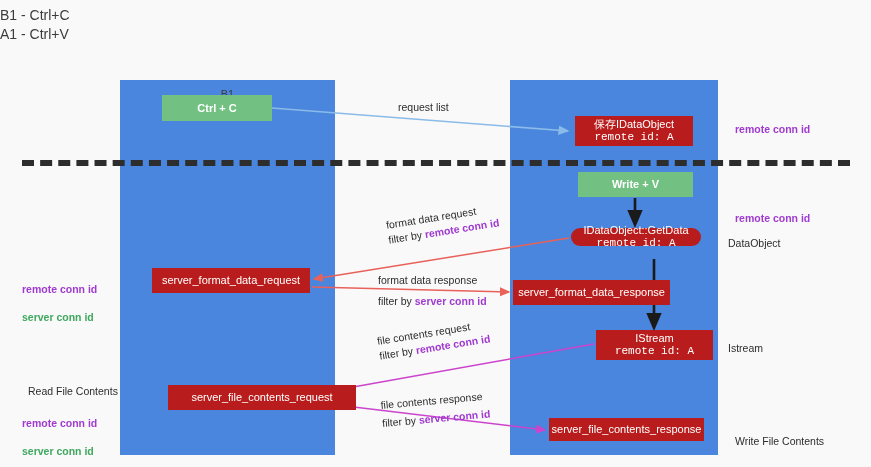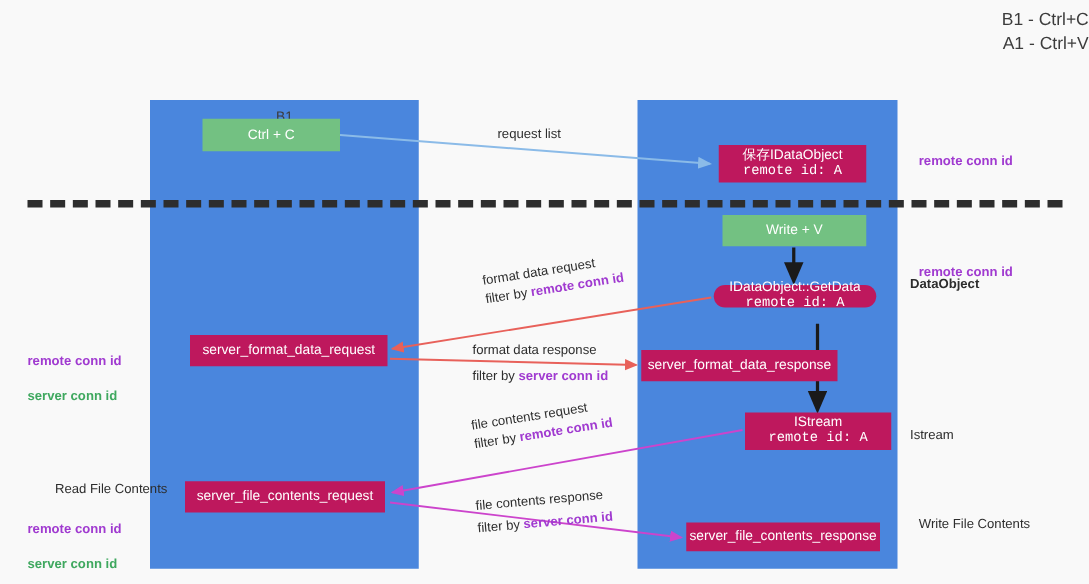--- a/index.html
+++ b/index.html
@@ -14,21 +14,21 @@
   #stage{position:absolute;left:0;top:0;width:871px;height:467px;}
 
   
   .column{position:absolute;background:#4a86dd;}
   #col-b1{left:120px;top:80px;width:215px;height:375px;}
   #col-a1{left:510px;top:80px;width:208px;height:375px;}
 
   
   #title{
     position:absolute;left:0;top:6px;width:871px;
-    text-align:right;font-size:14px;color:#3c3c3c;line-height:19px;
+    text-align:left;font-size:14px;color:#3c3c3c;line-height:19px;
   }
   #title div{white-space:pre;}
 
   
   .col-head{
     position:absolute;text-align:center;font-size:11px;color:#3c3c3c;
     line-height:13px;
     margin-top:42px;
   }
   #head-b1{left:120px;top:46px;width:215px;}
@@ -40,51 +40,51 @@
     border-top:6px dashed #2d2d2d;
   }
 
   
   .node{
     position:absolute;box-sizing:border-box;
     display:flex;flex-direction:column;align-items:center;justify-content:center;
     font-size:11px;color:#ffffff;text-align:center;line-height:13px;
     padding:2px 4px;
   }
-  .node.green{background:#73c182;}
-  .node.orange{background:#be185d;}
+  .node.green{background:#73c182;font-weight:bold;}
+  .node.orange{background:#b91c1c;}
   .node .l2{display:block;font-family:Liberation Mono, monospace;}
 
   
   #n-ctrlc{left:162px;top:95px;width:110px;height:26px;}
   #n-idataobject{left:575px;top:116px;width:118px;height:30px;}
   #n-ctrlv{left:578px;top:172px;width:115px;height:25px;}
   #n-getdata{left:571px;top:228px;width:130px;height:18px;border-radius:15px;}
   #n-sfdreq{left:152px;top:268px;width:158px;height:25px;}
   #n-sfdres{left:513px;top:280px;width:157px;height:25px;}
   #n-istream{left:596px;top:330px;width:117px;height:30px;}
-  #n-sfcreq{left:148px;top:385px;width:160px;height:25px;}
+  #n-sfcreq{left:168px;top:385px;width:188px;height:25px;}
   #n-sfcres{left:549px;top:418px;width:155px;height:23px;text-align:right;}
 
   
   .side{
     position:absolute;font-size:10.5px;line-height:14px;white-space:pre-line;
   }
   .side.bold{font-weight:bold;}
   .purple{color:#a03ad0;}
   .green-t{color:#3fa85f;}
 
   #s-remote1{left:735px;top:122px;}
   #s-remote2{left:735px;top:211px;}
-  #s-dataobject{left:728px;top:220px;font-weight:bold;color:#2d2d2d;}
+  #s-dataobject{left:728px;top:236px;font-weight:normal;color:#2d2d2d;}
   #s-istream{left:728px;top:341px;font-weight:normal;color:#2d2d2d;}
-  #s-writefc{left:735px;top:412px;font-weight:normal;color:#2d2d2d;}
+  #s-writefc{left:735px;top:434px;font-weight:normal;color:#2d2d2d;}
 
   #s-left-conn{left:22px;top:268px;}
-  #s-readfc{left:44px;top:384px;font-size:10.5px;color:#2d2d2d;text-align:right;}
+  #s-readfc{left:28px;top:384px;font-size:10.5px;color:#2d2d2d;text-align:right;}
   #s-left-conn2{left:22px;top:402px;}
 
   
   .edge-label{
     position:absolute;font-size:10.5px;line-height:15px;color:#2d2d2d;
     white-space:nowrap;transform-origin:0 0;
   }
   .edge-label b{font-weight:bold;}
 
   #e-formatlist{left:398px;top:100px;}

